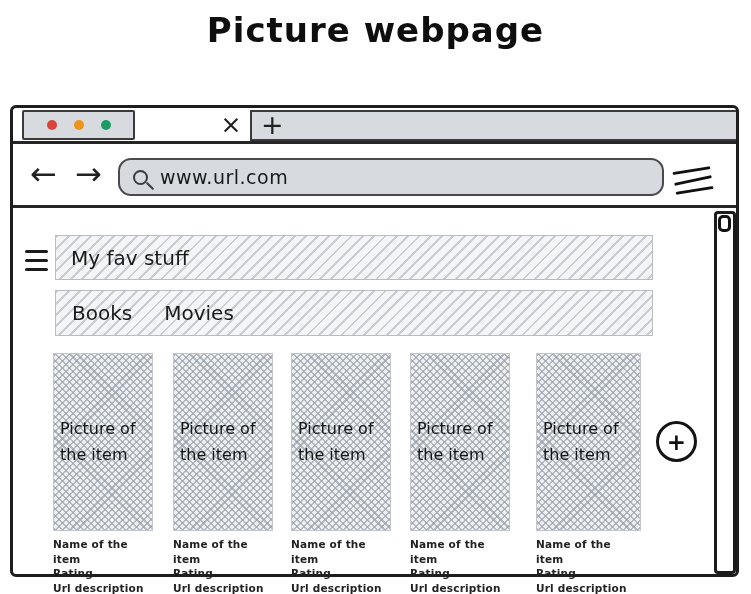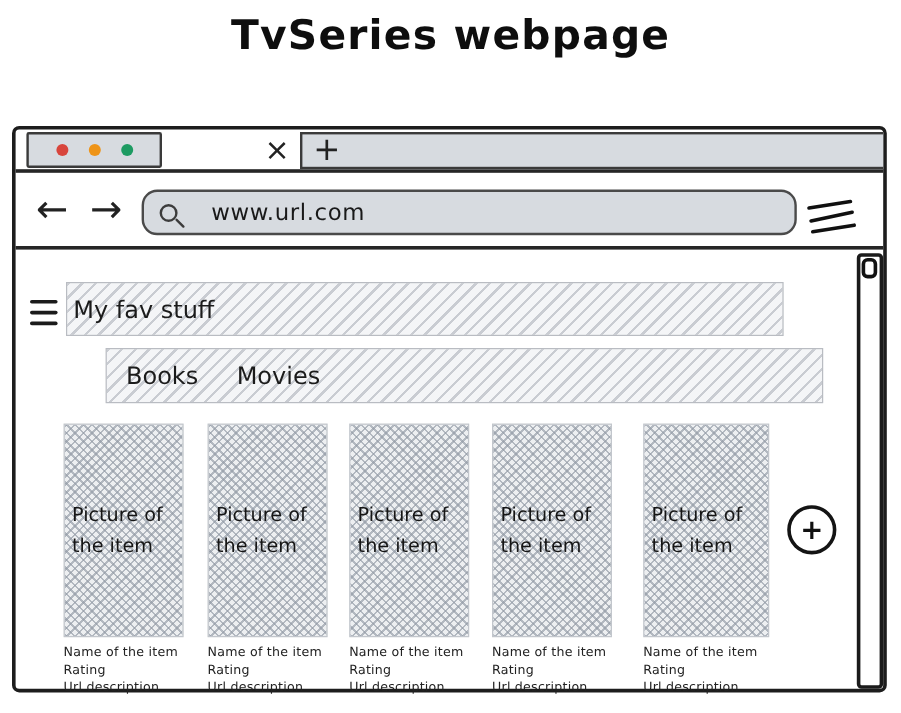--- a/index.html
+++ b/index.html
@@ -43,21 +43,21 @@
   .newtab-plus { font-size:27px; line-height:26px; margin-left:9px; color:#222; font-weight:400; }
 
   
   .toolbar { position:absolute; left:0; right:0; top:39px; height:61px; border-bottom:3px solid #262626; }
   .arrow { position:absolute; top:50%; transform:translateY(-56%); font-size:32px; color:#222; }
   .arrow.back { left:17px; }
   .arrow.fwd  { left:62px; }
   .urlbar {
     position:absolute; left:105px; top:11px; width:546px; height:38px;
     background:#d7dbe0; border:2px solid #4a4a4a; border-radius:13px;
-    display:flex; align-items:center; gap:28px; padding:0 13px;
+    display:flex; align-items:center; gap:12px; padding:0 13px;
   }
   .magnifier { position:relative; width:15px; height:15px; border:2px solid #3c3c3c; border-radius:50%; flex:0 0 auto; }
   .magnifier::after {
     content:""; position:absolute; width:10px; height:2px; background:#3c3c3c;
     right:-9px; bottom:-4px; transform:rotate(45deg); border-radius:2px;
   }
   .url-text { font-size:19px; color:#191919; letter-spacing:0.5px; }
   .menu-slanted { position:absolute; right:24px; top:15px; width:38px; transform:rotate(-9deg); }
   .menu-slanted .bar { height:3px; background:#101010; border-radius:2px; margin:7px 0; }
   .menu-slanted .bar:nth-child(2) { transform:rotate(-3deg); }
@@ -77,57 +77,57 @@
   .menu-lines { position:absolute; left:12px; top:33px; width:23px; }
   .menu-lines .bar { height:3px; background:#1b1b1b; margin:6px 0; border-radius:2px; }
 
   .hatch {
     background-color:#f4f5f7;
     background-image:repeating-linear-gradient(135deg,#c9ccd2 0px,#c9ccd2 2px,transparent 2px,transparent 8px);
     border:1px solid #b9bcc2;
   }
   .header-bar {
     position:absolute; left:42px; top:24px; width:598px; height:45px;
-    display:flex; align-items:center; padding:0 5px; font-size:20px; color:#1b1b1b;
+    display:flex; align-items:center; padding:0 15px; font-size:20px; color:#1b1b1b;
   }
   .nav-bar {
     position:absolute; left:42px; top:79px; width:598px; height:46px;
-    display:flex; align-items:center; gap:32px; padding:0 16px; font-size:20px; color:#1b1b1b;margin-left:33px;
+    display:flex; align-items:center; gap:32px; padding:0 16px; font-size:20px; color:#1b1b1b;
   }
   .nav-item { cursor:default; }
 
   .cards { position:absolute; left:40px; top:142px; width:620px; height:228px; }
   .card { position:absolute; top:0; width:100px; }
   .card.c0 { left:0; }   .card.c1 { left:120px; } .card.c2 { left:238px; }
   .card.c3 { left:357px; } .card.c4 { left:483px; width:105px; }
   .pic {
     height:178px;
     background-color:#edeff1;
     background-image:
       repeating-linear-gradient(45deg, rgba(147,155,166,0.65) 0 1.5px, transparent 1.5px 5px),
       repeating-linear-gradient(135deg, rgba(147,155,166,0.65) 0 1.5px, transparent 1.5px 5px);
     border:1px solid #c2c6cc;
     display:flex; align-items:center; justify-content:center; text-align:left;
     font-size:16px; line-height:1.6; color:#151515; padding:0 6px;
   }
-  .caption { margin-top:6px; font-size:10.5px; line-height:14.5px; color:#222; letter-spacing:0.2px; }
+  .caption { margin-top:6px; font-size:10.5px; line-height:14.5px; color:#222; letter-spacing:0.2px;font-weight:bold; }
 
   .add-btn {
     position:absolute; left:643px; top:210px; width:41px; height:41px;
     border:3px solid #141414; border-radius:50%; background:#fff;
     display:flex; align-items:center; justify-content:center;
     font-size:23px; font-weight:700; color:#111;
   }
 </style>
 </head>
 <body>
 
 <div class="stage">
 
-  <div class="page-title">TvSeries webpage</div>
+  <div class="page-title">Picture webpage</div>
 
   <div class="window">
 
     <div class="tabbar">
       <div class="traffic">
         <span class="dot red"></span>
         <span class="dot orange"></span>
         <span class="dot green"></span>
       </div>
       <div class="tab-close">×</div>

